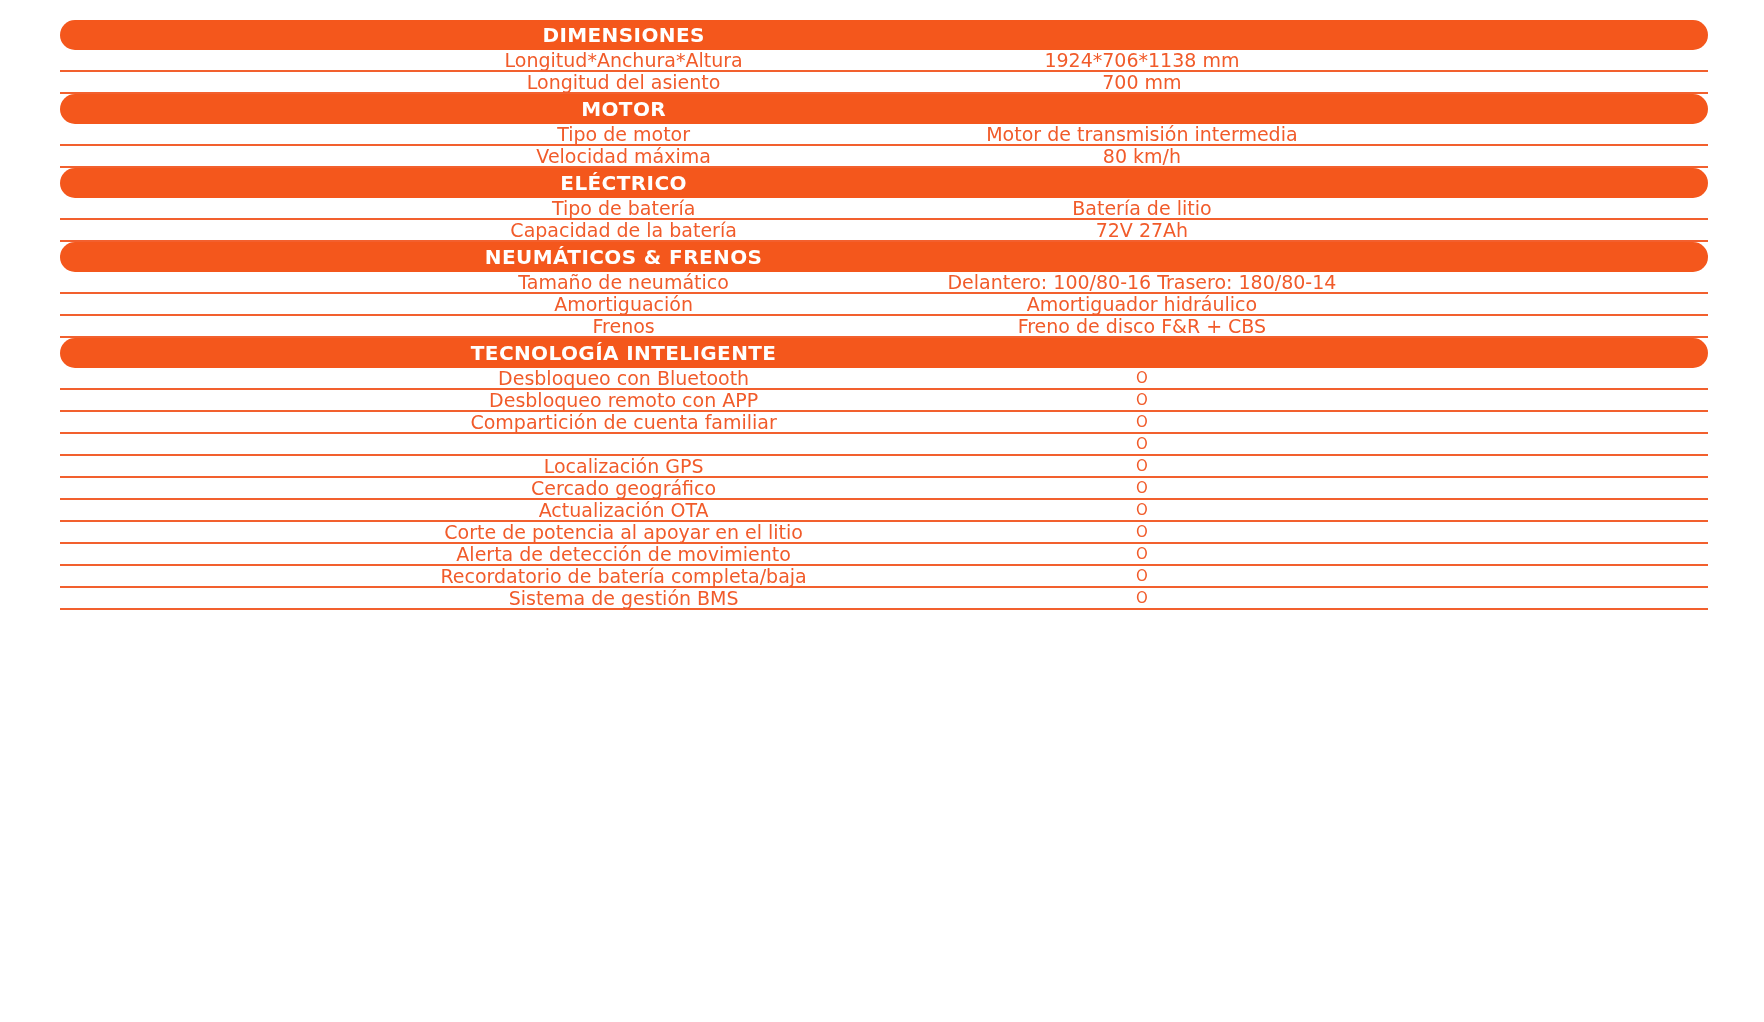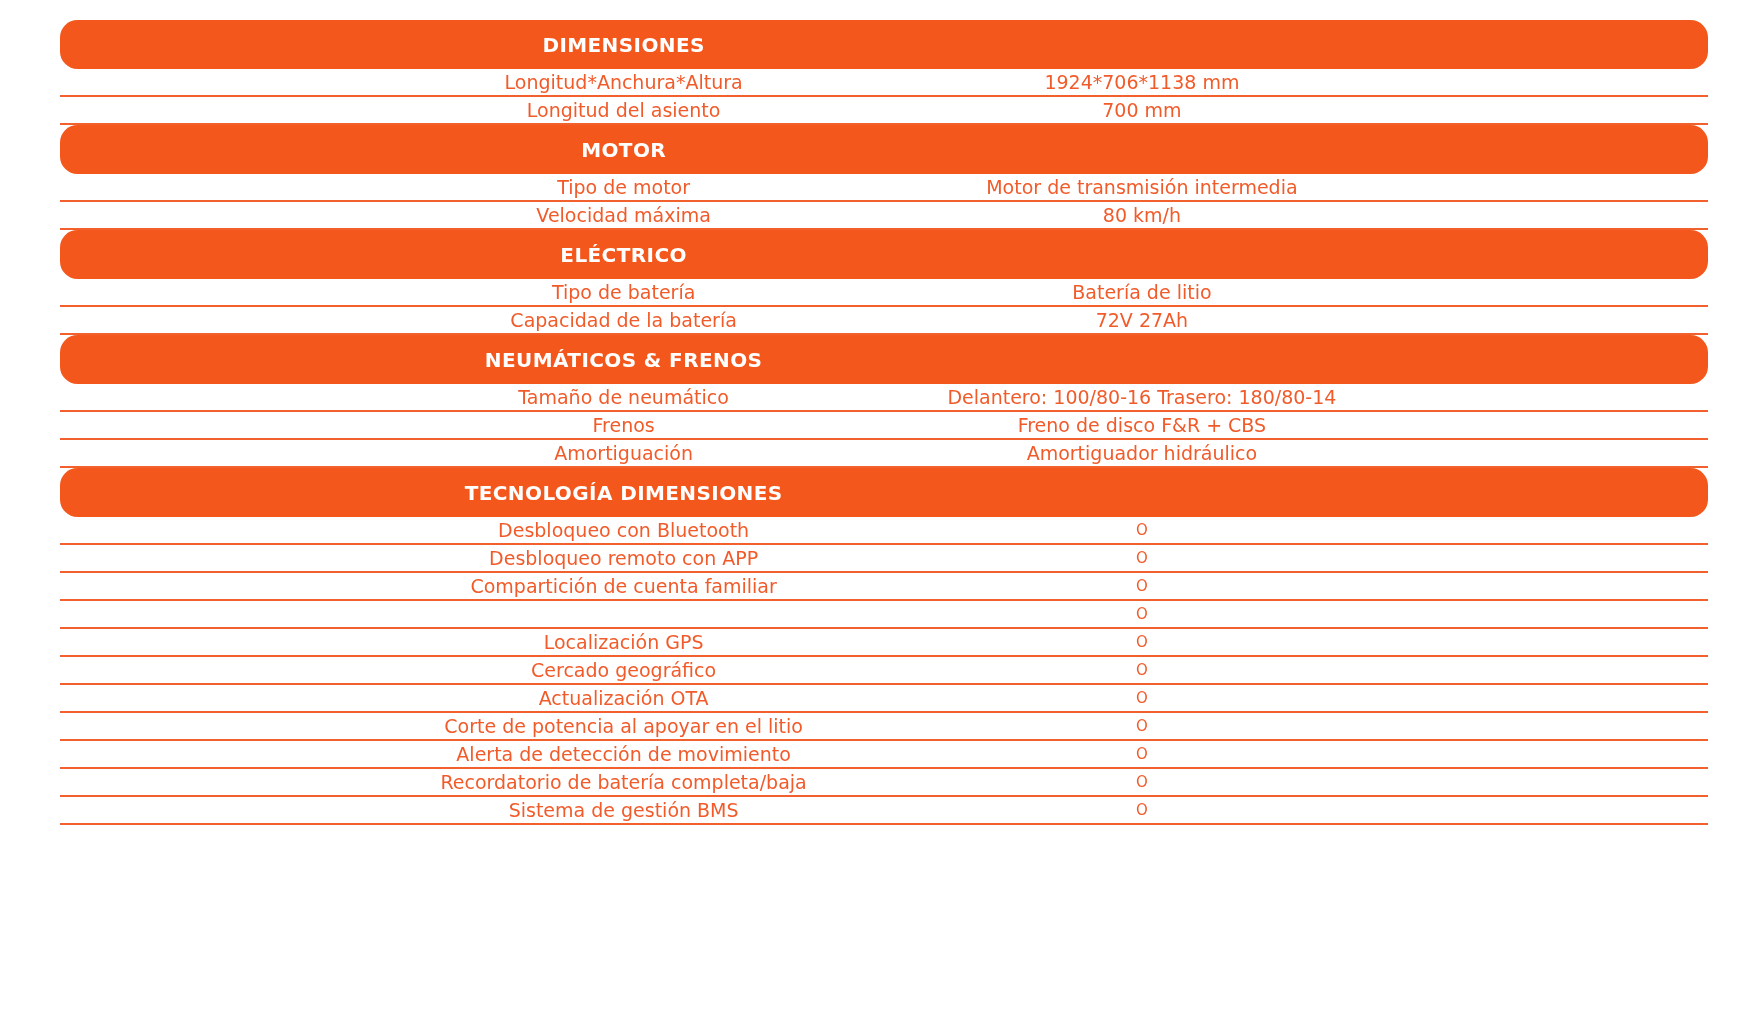--- a/index.html
+++ b/index.html
@@ -15,39 +15,39 @@
     --accent: #f4571c;
     --text: #f15b2a;
     --divider: #f2602e;
     --header-text: #ffffff;
   }
   .spec-table {
     margin: 20px 56px 0 60px; 
   }
   .section-header {
     position: relative;
-    height: 49px;
+    height: 30px;
     background: var(--accent);
     border-radius: 17.5px;
   }
   .section-title {
     position: absolute;
     left: 34.2%;
     top: 50%;
     transform: translate(-50%, -50%);
     color: var(--header-text);
     font-size: 20px;
     font-weight: bold;
     letter-spacing: 0.4px;
     white-space: nowrap;
   }
   .spec-row {
     position: relative;
     box-sizing: border-box;
-    height: 28px;
+    height: 22px;
     border-bottom: 2px solid var(--divider);
   }
   .spec-label, .spec-value {
     position: absolute;
     top: 50%;
     transform: translate(-50%, -50%);
     color: var(--text);
     font-size: 19px;
     white-space: nowrap;
   }
@@ -96,29 +96,29 @@
       <span class="spec-value">72V 27Ah</span>
     </div>
     <div class="section-header">
       <span class="section-title">NEUMÁTICOS &amp; FRENOS</span>
     </div>
     <div class="spec-row">
       <span class="spec-label">Tamaño de neumático</span>
       <span class="spec-value">Delantero: 100/80-16 Trasero: 180/80-14</span>
     </div>
     <div class="spec-row">
+      <span class="spec-label">Amortiguación</span>
+      <span class="spec-value">Amortiguador hidráulico</span>
+    </div>
+    <div class="spec-row">
       <span class="spec-label">Frenos</span>
       <span class="spec-value">Freno de disco F&amp;R + CBS</span>
     </div>
-    <div class="spec-row">
-      <span class="spec-label">Amortiguación</span>
-      <span class="spec-value">Amortiguador hidráulico</span>
-    </div>
     <div class="section-header">
-      <span class="section-title">TECNOLOGÍA DIMENSIONES</span>
+      <span class="section-title">TECNOLOGÍA INTELIGENTE</span>
     </div>
     <div class="spec-row">
       <span class="spec-label">Desbloqueo con Bluetooth</span>
       <span class="spec-value circle-mark">O</span>
     </div>
     <div class="spec-row">
       <span class="spec-label">Desbloqueo remoto con APP</span>
       <span class="spec-value circle-mark">O</span>
     </div>
     <div class="spec-row">

